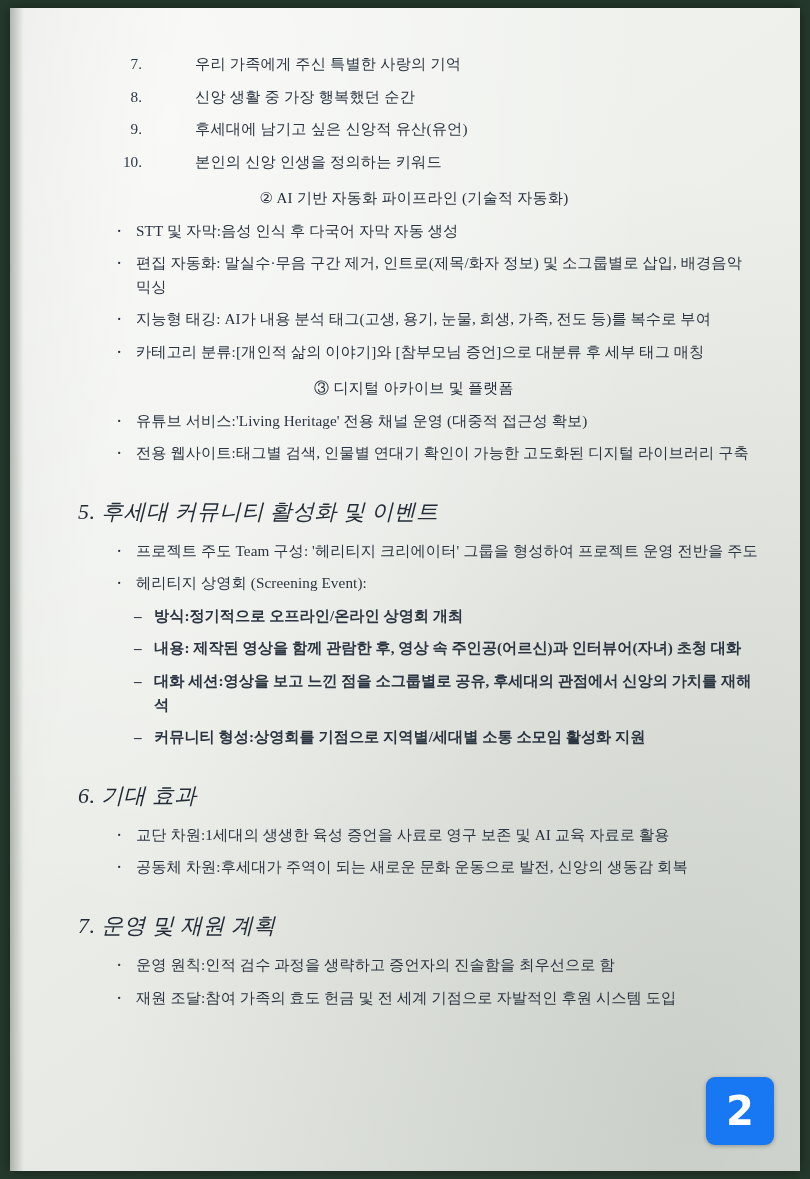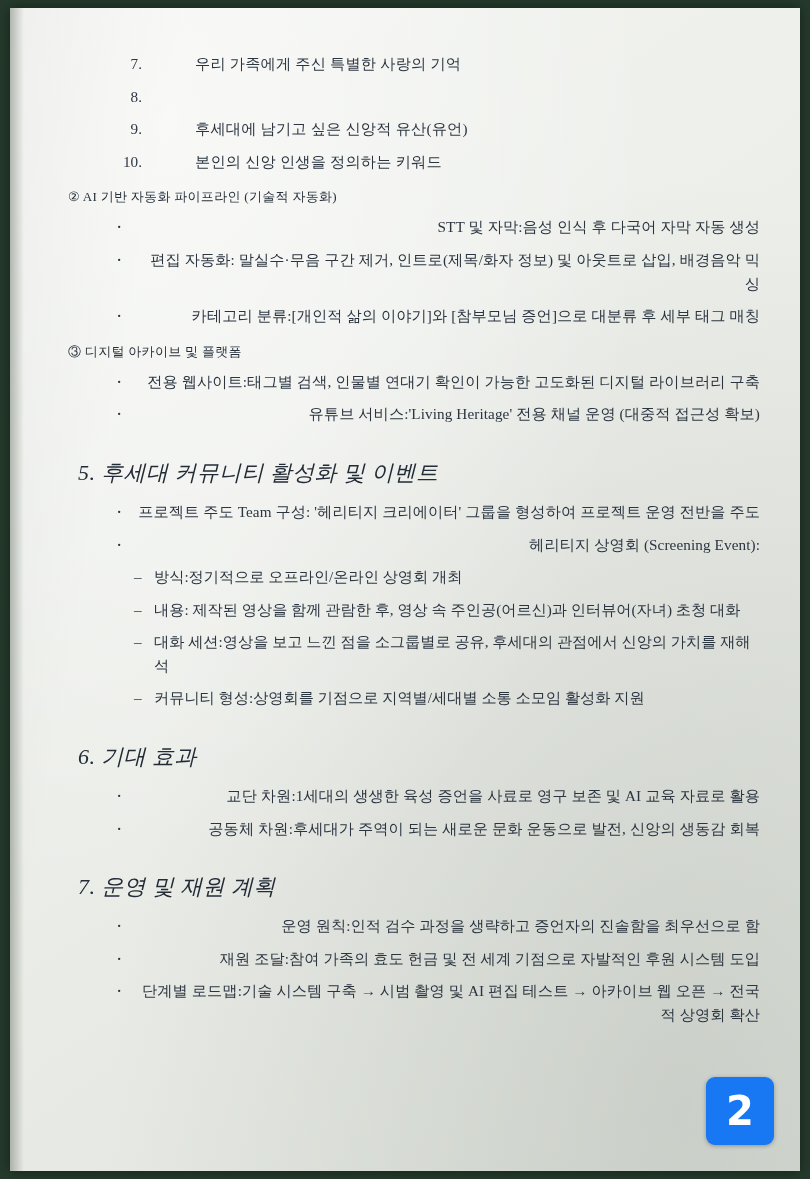--- a/index.html
+++ b/index.html
@@ -60,30 +60,30 @@
     flex: none;
     text-align: right;
     padding-right: 10px;
     color: #2c3744;
   }
   .numrow .txt { letter-spacing: .2px; margin-left: 43px; }
 
   .circhead {
     margin: 14px 0 8px 0;
     padding-left: 18px;
-    font-size: 13px;
+    font-size: 15px;
     letter-spacing: .3px;
     color: #26303b;
+    text-align: center;
   }
 
   .bullets {
     margin: 0;
     padding: 0;
     list-style: none;
-    text-align: right;
   }
   .bullets li {
     position: relative;
     padding-left: 86px;
     margin-bottom: 9px;
     letter-spacing: .1px;
   }
   .bullets li:before {
     content: "·";
     position: absolute;
@@ -104,20 +104,21 @@
 
   .dashes {
     margin: 0;
     padding: 0;
     list-style: none;
   }
   .dashes li {
     position: relative;
     padding-left: 104px;
     margin-bottom: 9px;
+    font-weight: bold;
   }
   .dashes li:before {
     content: "–";
     position: absolute;
     left: 84px;
     top: 0;
     color: #2c3744;
   }
 
   .page-badge {
@@ -145,42 +146,44 @@
   <div class="edge-left"></div>
   <div class="content">
 
     <div>
       <div class="numrow">
         <span class="num">7.</span>
         <span class="txt">우리 가족에게 주신 특별한 사랑의 기억</span>
       </div>
       <div class="numrow">
         <span class="num">8.</span>
+        <span class="txt">신앙 생활 중 가장 행복했던 순간</span>
       </div>
       <div class="numrow">
         <span class="num">9.</span>
         <span class="txt">후세대에 남기고 싶은 신앙적 유산(유언)</span>
       </div>
       <div class="numrow">
         <span class="num">10.</span>
         <span class="txt">본인의 신앙 인생을 정의하는 키워드</span>
       </div>
     </div>
 
     <div class="circhead">② AI 기반 자동화 파이프라인 (기술적 자동화)</div>
     <ul class="bullets">
       <li>STT 및 자막:음성 인식 후 다국어 자막 자동 생성</li>
-      <li>편집 자동화: 말실수·무음 구간 제거, 인트로(제목/화자 정보) 및 아웃트로 삽입, 배경음악 믹싱</li>
+      <li>편집 자동화: 말실수·무음 구간 제거, 인트로(제목/화자 정보) 및 소그룹별로 삽입, 배경음악 믹싱</li>
+      <li>지능형 태깅: AI가 내용 분석 태그(고생, 용기, 눈물, 희생, 가족, 전도 등)를 복수로 부여</li>
       <li>카테고리 분류:[개인적 삶의 이야기]와 [참부모님 증언]으로 대분류 후 세부 태그 매칭</li>
     </ul>
 
     <div class="circhead">③ 디지털 아카이브 및 플랫폼</div>
     <ul class="bullets">
+      <li>유튜브 서비스:'Living Heritage' 전용 채널 운영 (대중적 접근성 확보)</li>
       <li>전용 웹사이트:태그별 검색, 인물별 연대기 확인이 가능한 고도화된 디지털 라이브러리 구축</li>
-      <li>유튜브 서비스:'Living Heritage' 전용 채널 운영 (대중적 접근성 확보)</li>
     </ul>
 
     <div class="sechead">5. 후세대 커뮤니티 활성화 및 이벤트</div>
     <ul class="bullets">
       <li>프로젝트 주도 Team 구성: '헤리티지 크리에이터' 그룹을 형성하여 프로젝트 운영 전반을 주도</li>
       <li>헤리티지 상영회 (Screening Event):</li>
     </ul>
     <ul class="dashes">
       <li>방식:정기적으로 오프라인/온라인 상영회 개최</li>
       <li>내용: 제작된 영상을 함께 관람한 후, 영상 속 주인공(어르신)과 인터뷰어(자녀) 초청 대화</li>
@@ -191,19 +194,18 @@
     <div class="sechead">6. 기대 효과</div>
     <ul class="bullets">
       <li>교단 차원:1세대의 생생한 육성 증언을 사료로 영구 보존 및 AI 교육 자료로 활용</li>
       <li>공동체 차원:후세대가 주역이 되는 새로운 문화 운동으로 발전, 신앙의 생동감 회복</li>
     </ul>
 
     <div class="sechead">7. 운영 및 재원 계획</div>
     <ul class="bullets">
       <li>운영 원칙:인적 검수 과정을 생략하고 증언자의 진솔함을 최우선으로 함</li>
       <li>재원 조달:참여 가족의 효도 헌금 및 전 세계 기점으로 자발적인 후원 시스템 도입</li>
-      <li>단계별 로드맵:기술 시스템 구축 → 시범 촬영 및 AI 편집 테스트 → 아카이브 웹 오픈 → 전국 적 상영회 확산</li>
     </ul>
 
   </div>
 
   <div class="page-badge">2</div>
 </div>
 
 </body></html>

